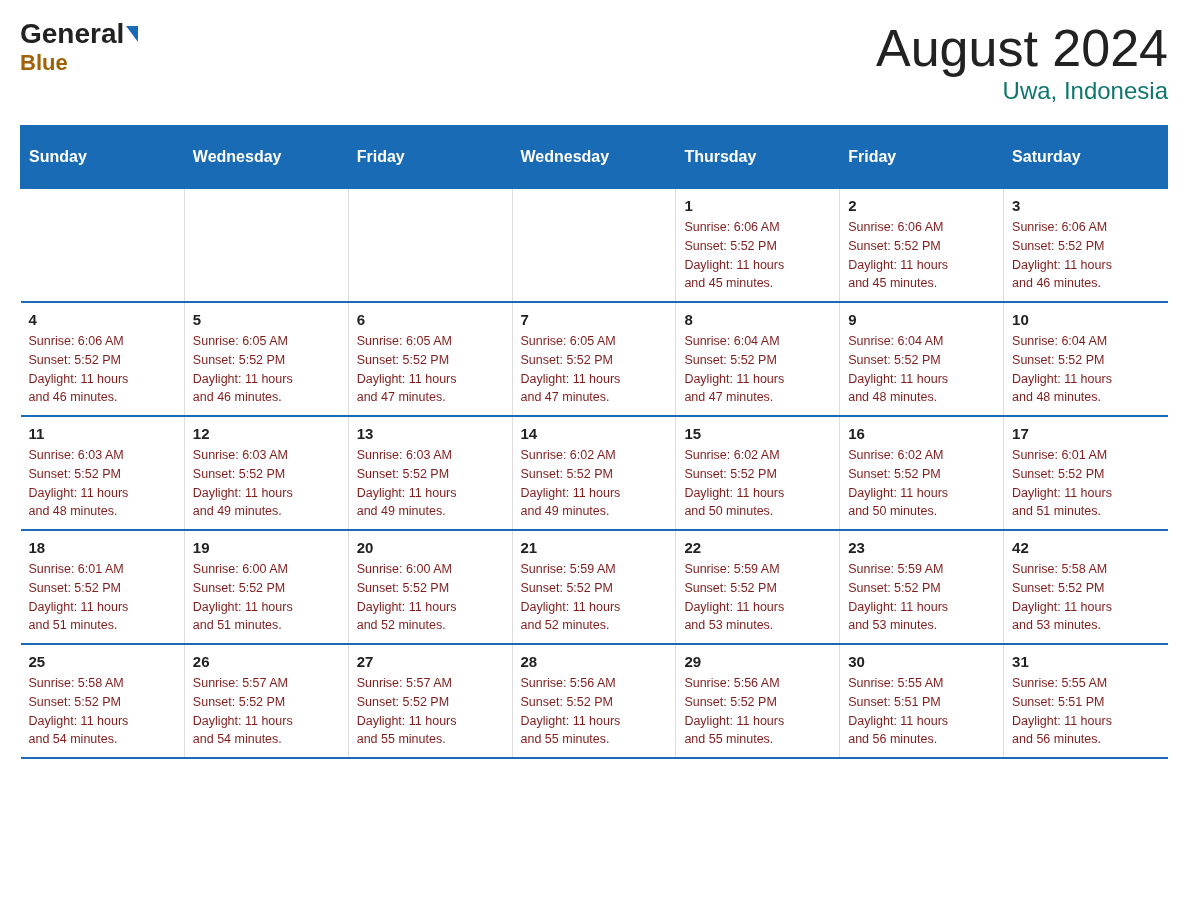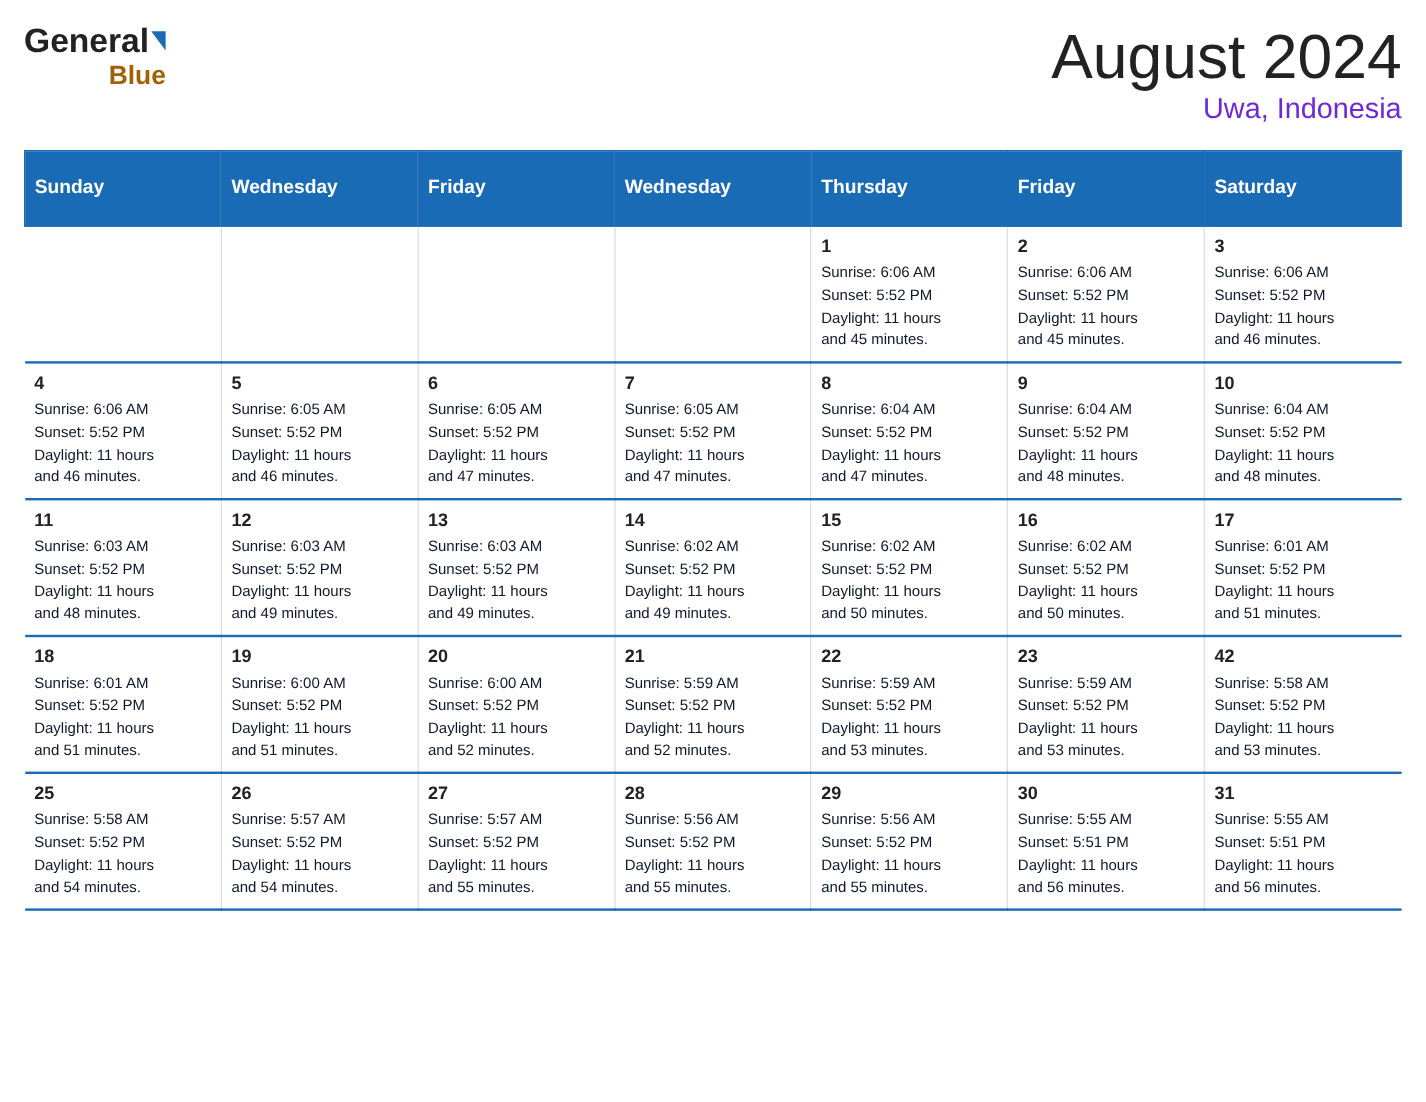--- a/index.html
+++ b/index.html
@@ -12,21 +12,21 @@
     }
     .header {
       display: flex;
       justify-content: space-between;
       align-items: flex-start;
       margin-bottom: 20px;
     }
     .logo {
       display: flex;
       flex-direction: column;
-      align-items: flex-end;
+      align-items: flex-start;
     }
     .logo-text {
       font-size: 28px;
       font-weight: bold;
       color: #222;
       line-height: 1;
     }
     .logo-blue {
       color: #a16207;
       font-size: 22px;
@@ -38,21 +38,21 @@
     }
     .title-block h1 {
       font-size: 52px;
       font-weight: normal;
       color: #222;
       line-height: 1.1;
     }
     .title-block h2 {
       font-size: 24px;
       font-weight: normal;
-      color: #6d28d9;
+      color: #0f766e;
     }
     table {
       width: 100%;
       border-collapse: collapse;
       table-layout: fixed;
     }
     thead tr th {
       background-color: #1a6bb5;
       color: #fff;
       font-size: 16px;
@@ -76,21 +76,21 @@
     }
     .day-num {
       font-size: 15px;
       font-weight: bold;
       color: #222;
       display: block;
       margin-bottom: 4px;
     }
     .day-info {
       font-size: 12.5px;
-      color: #0f172a;
+      color: #7f1d1d;
       line-height: 1.5;
     }
     .empty-cell {
       background: #fff;
     }
   </style>
 </head>
 <body>
 
 <div class="header">

